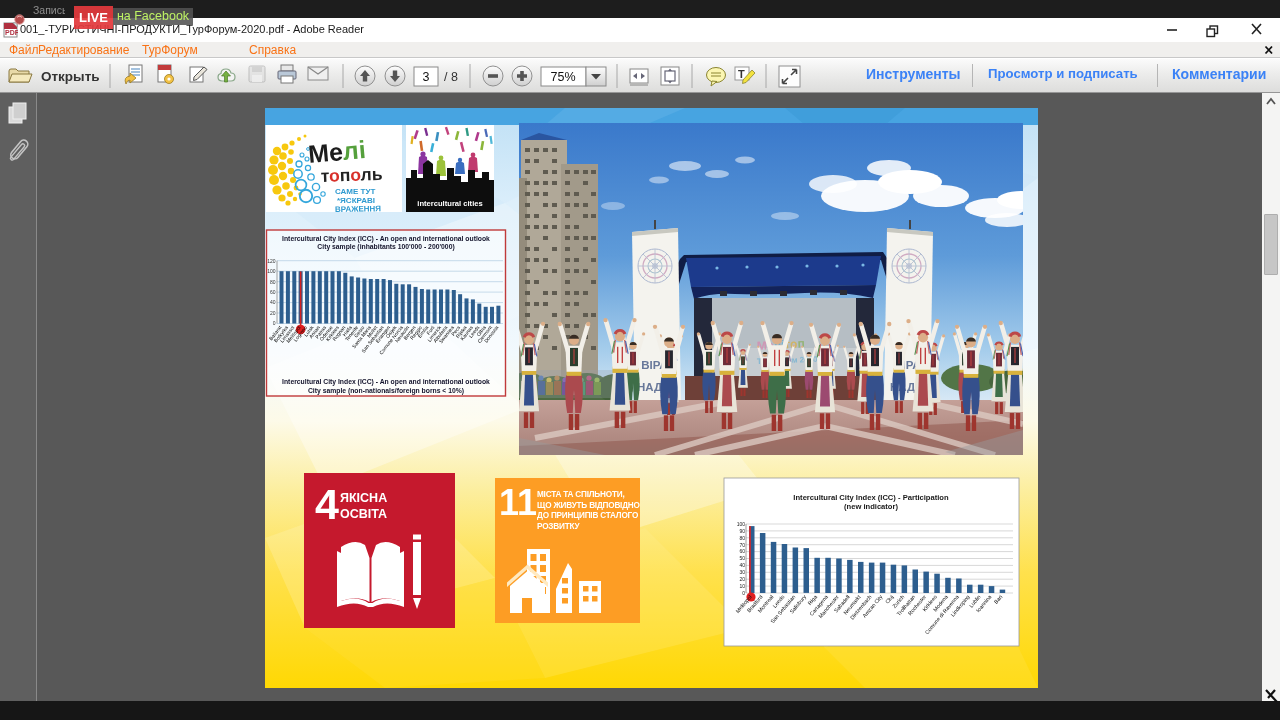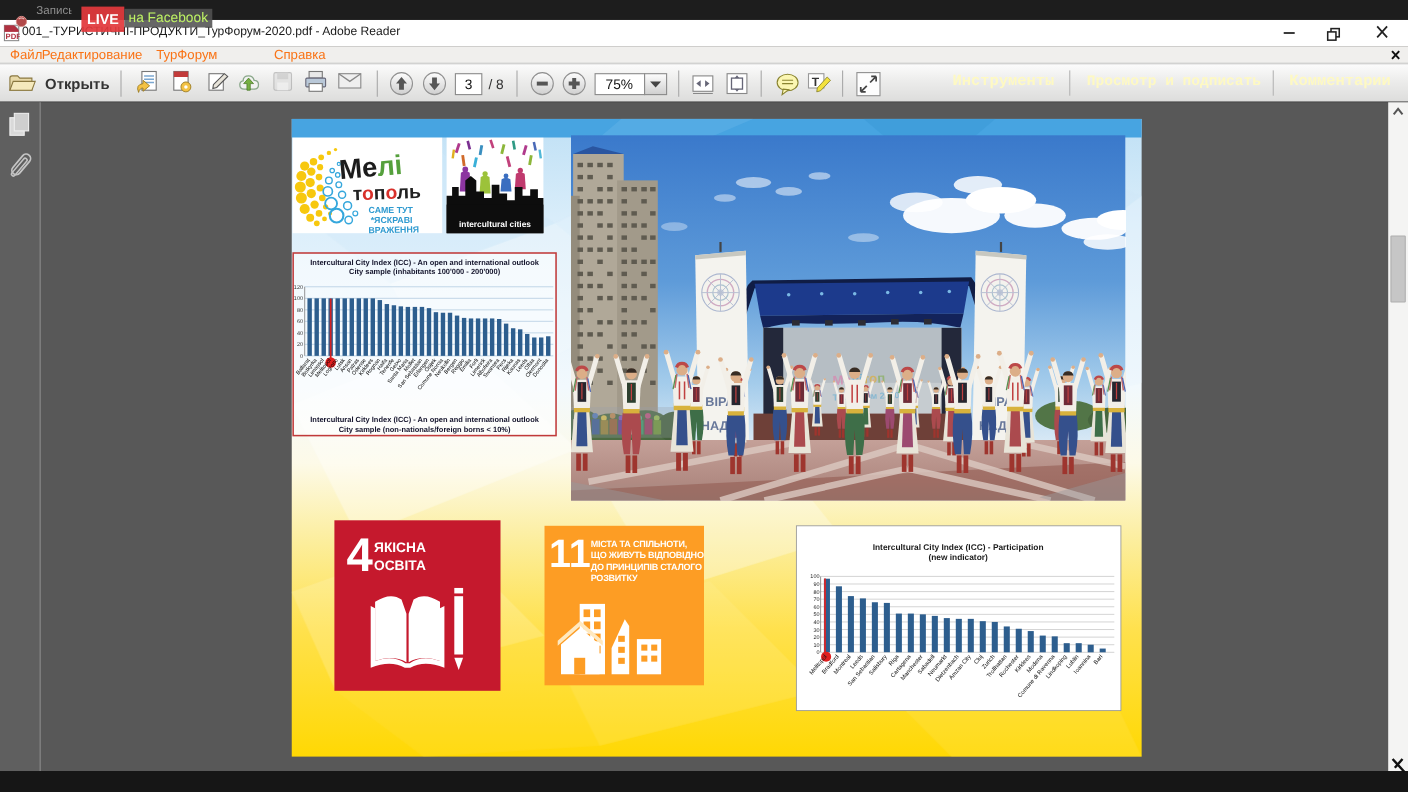--- a/index.html
+++ b/index.html
@@ -12,21 +12,21 @@
     border-bottom:1px solid #c8c8c8; }
   .menu-item { position:absolute; top:1px; font-size:12px; color:#f97316; }
   #toolbar { left:0; top:58px; width:1280px; height:35px;
     background:linear-gradient(#fbfbfb,#ececeb 45%,#dddddc); border-bottom:1px solid #969696; border-top:1px solid #fff; }
   #docarea { left:0; top:93px; width:1280px; height:608px; background:#585858; }
   #sidebar { left:0; top:93px; width:37px; height:608px; background:#5f5f5f; border-right:1px solid #8a8a8a; }
   #vscroll { left:1262px; top:93px; width:18px; height:608px; background:#f4f4f3; }
   #vthumb { left:1264px; top:214px; width:14px; height:61px; background:#c6c6c6; border:1px solid #aeaeae; border-radius:1px;}
   #bottombar { left:0; top:701px; width:1280px; height:19px; background:#161616; }
   #topbar { left:0; top:0; width:1280px; height:18px; background:#1d1d1d; }
-  .blue-btn { position:absolute; top:7px; font-size:14px; font-weight:bold; color:#fef9c3;font-family:Liberation Mono, monospace; }
+  .blue-btn { position:absolute; top:7px; font-size:14px; font-weight:bold; color:#3b82f6; }
 </style>
 </head>
 <body>
 
 <div class="abs" id="titlebar"></div>
 <div class="abs" id="title-text">001_-ТУРИСТИЧНІ-ПРОДУКТИ_ТурФорум-2020.pdf - Adobe Reader</div>
 
 <svg class="abs" style="left:3px;top:22px" width="15" height="16" viewBox="0 0 15 16">
   <rect x="1" y="1" width="13" height="14" fill="#fff" stroke="#888" stroke-width="1"></rect>
   <rect x="1" y="1" width="13" height="6" fill="#b03040"></rect>

